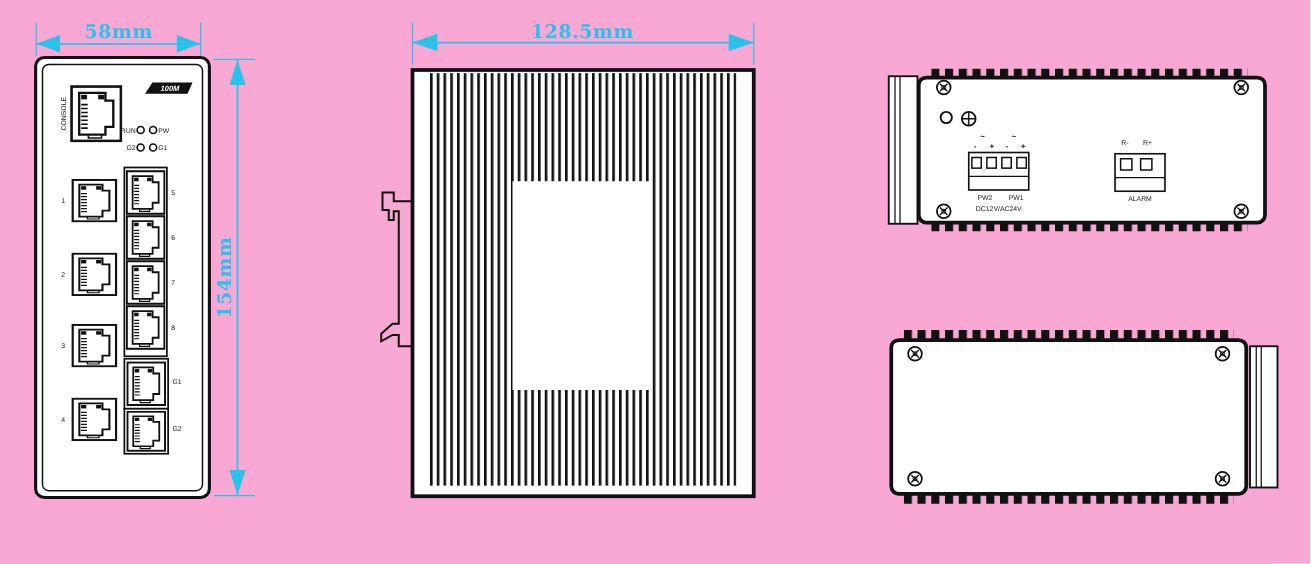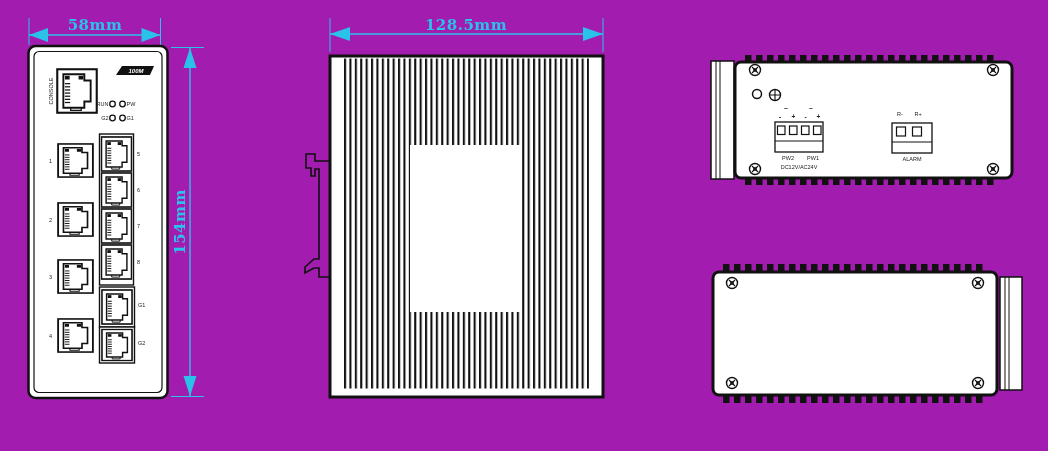--- a/index.html
+++ b/index.html
@@ -1,16 +1,16 @@
 <!DOCTYPE html>
 <html><head>
 <meta charset="utf-8">
 <style>
   html,body{margin:0;padding:0;background:#fff;}
-  .canvas{position:relative;width:1048px;height:451px;background:#a21caf;overflow:hidden;
+  .canvas{position:relative;width:1048px;height:451px;background:#f9a8d4;overflow:hidden;
           font-family:"Liberation Sans",sans-serif;}
   .view{position:absolute;}
   svg text{font-family:"Liberation Sans",sans-serif;fill:#222;}
   svg text.dim{font-family:"DejaVu Serif",serif;font-weight:bold;font-size:15px;fill:#2BC2E9;letter-spacing:0.5px;}
   svg text.tiny{font-size:5.5px;}
   svg text.tiny6{font-size:6.5px;font-weight:bold;}
   svg text.badge{font-size:6px;font-style:italic;font-weight:bold;fill:#fff;}
   .ln{stroke:#111;fill:none;}
   .dimln{stroke:#2BC2E9;fill:none;}
   .dimfill{fill:#2BC2E9;stroke:none;}

